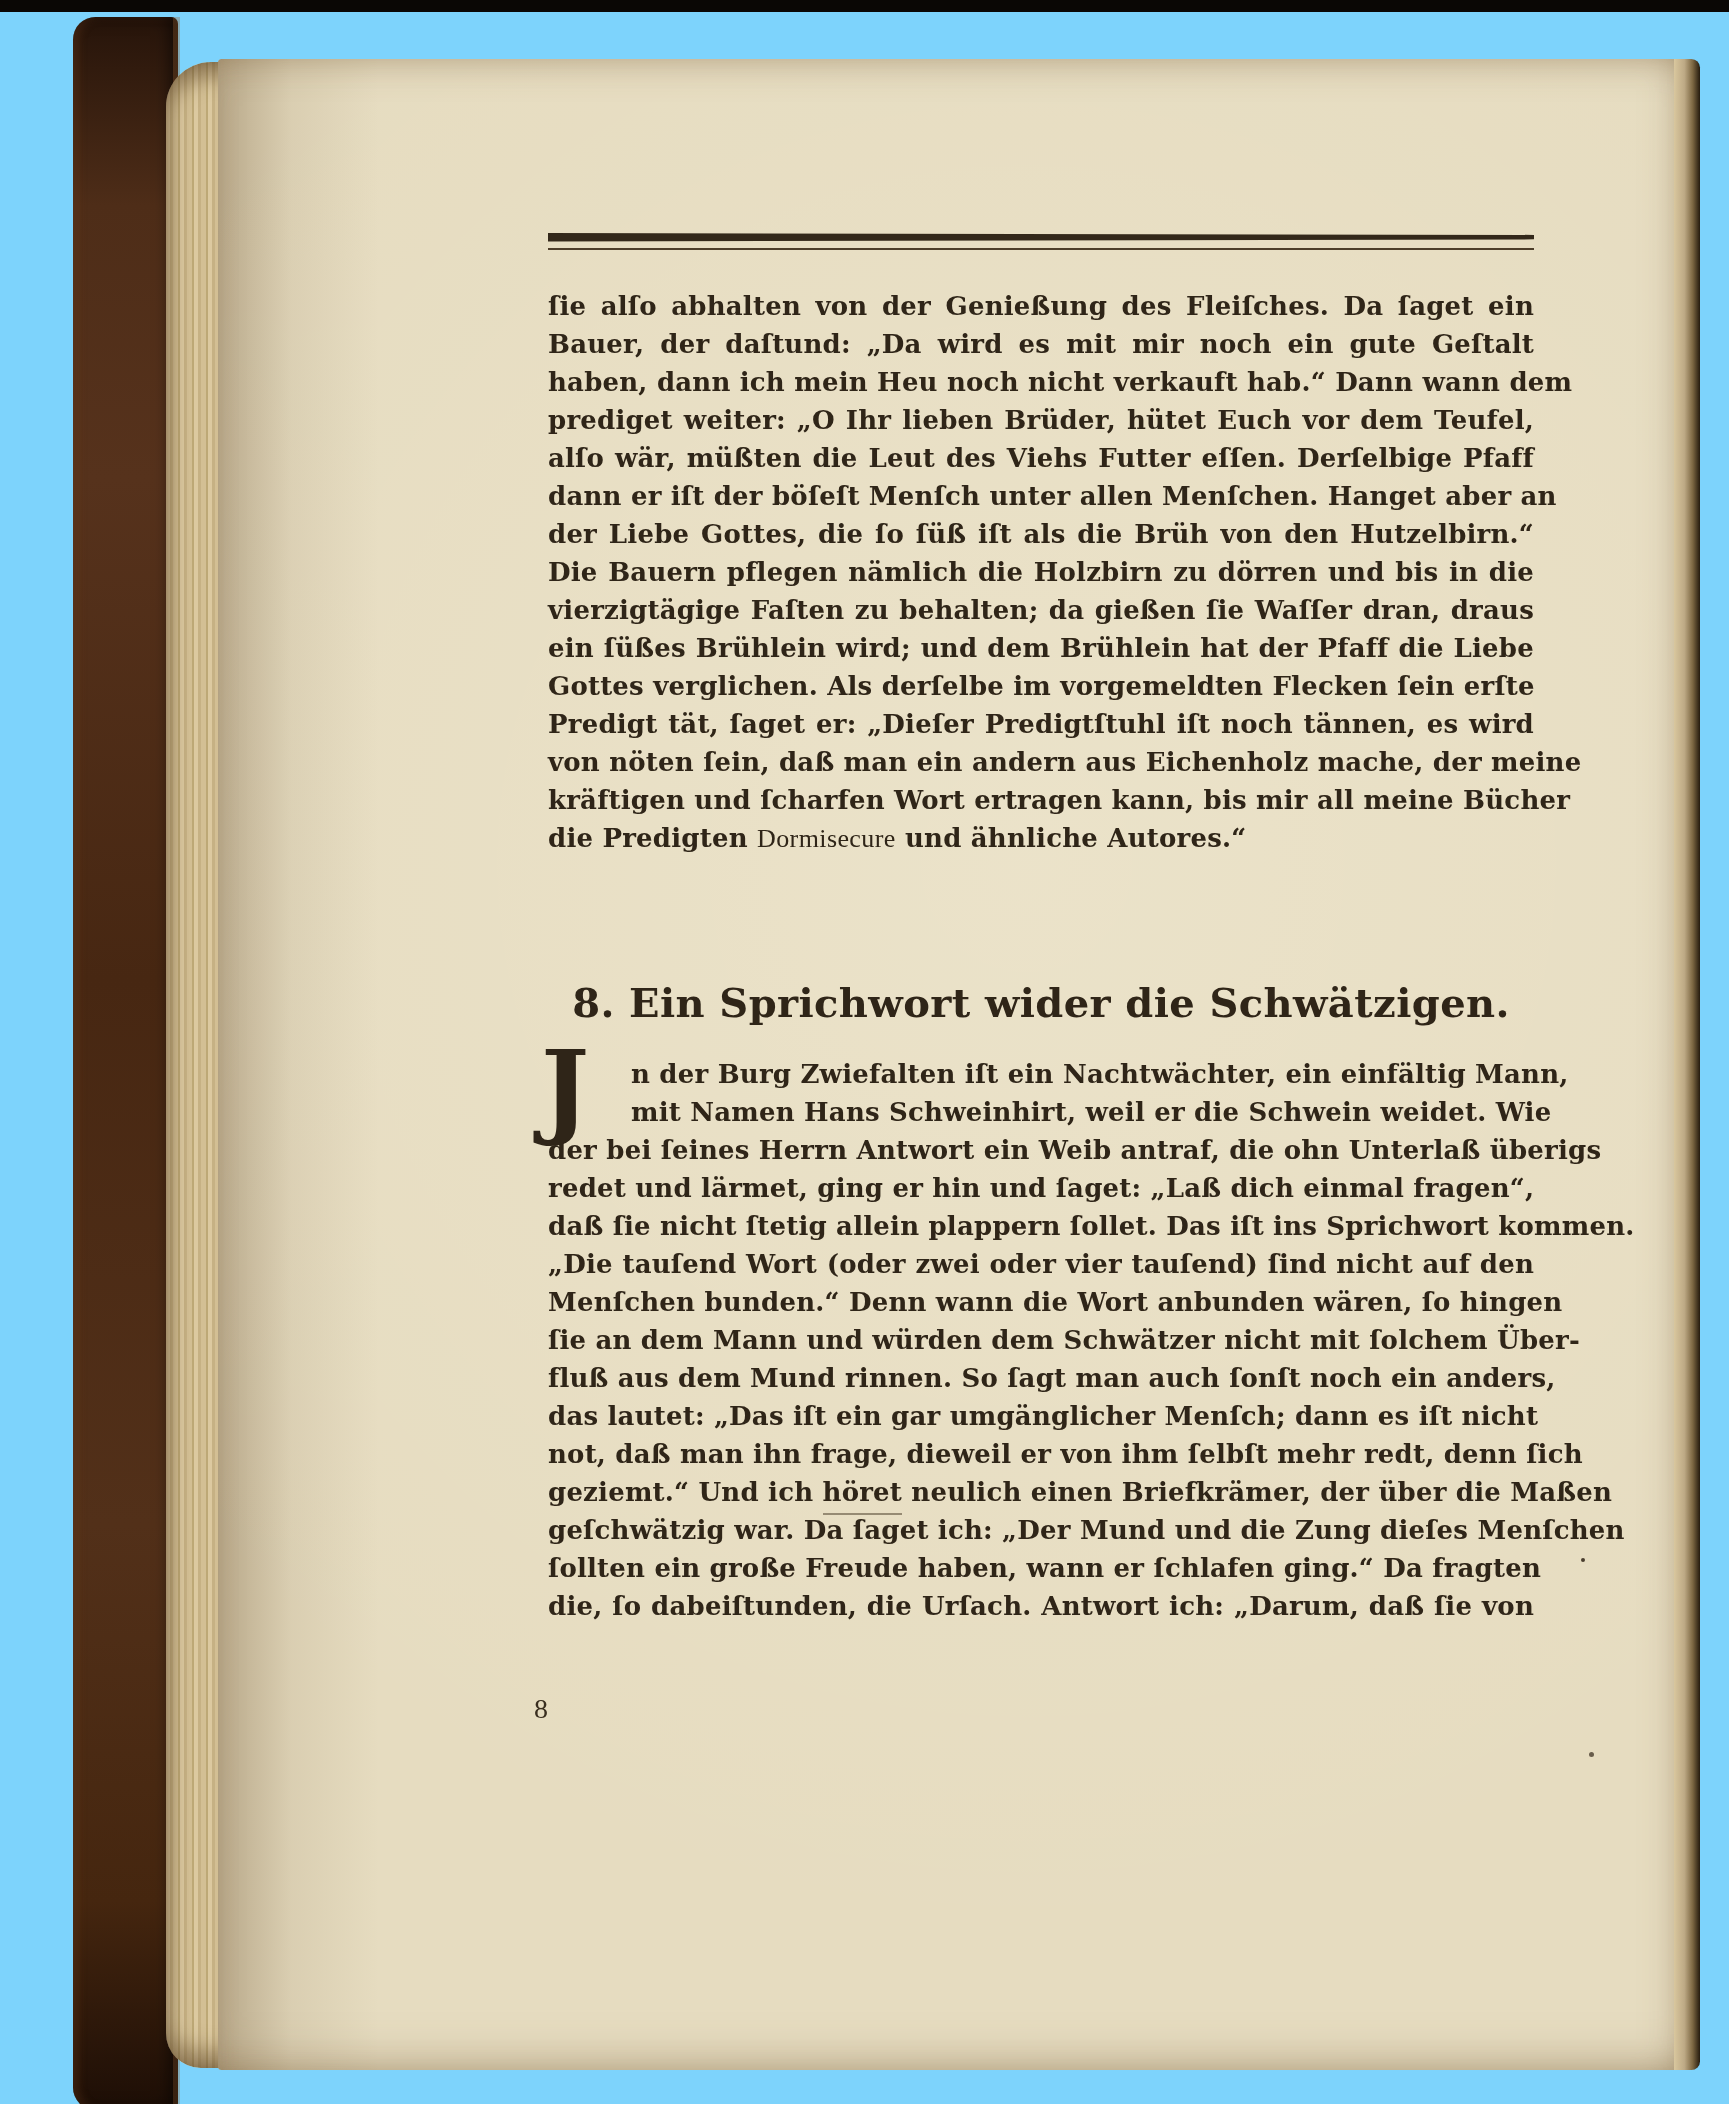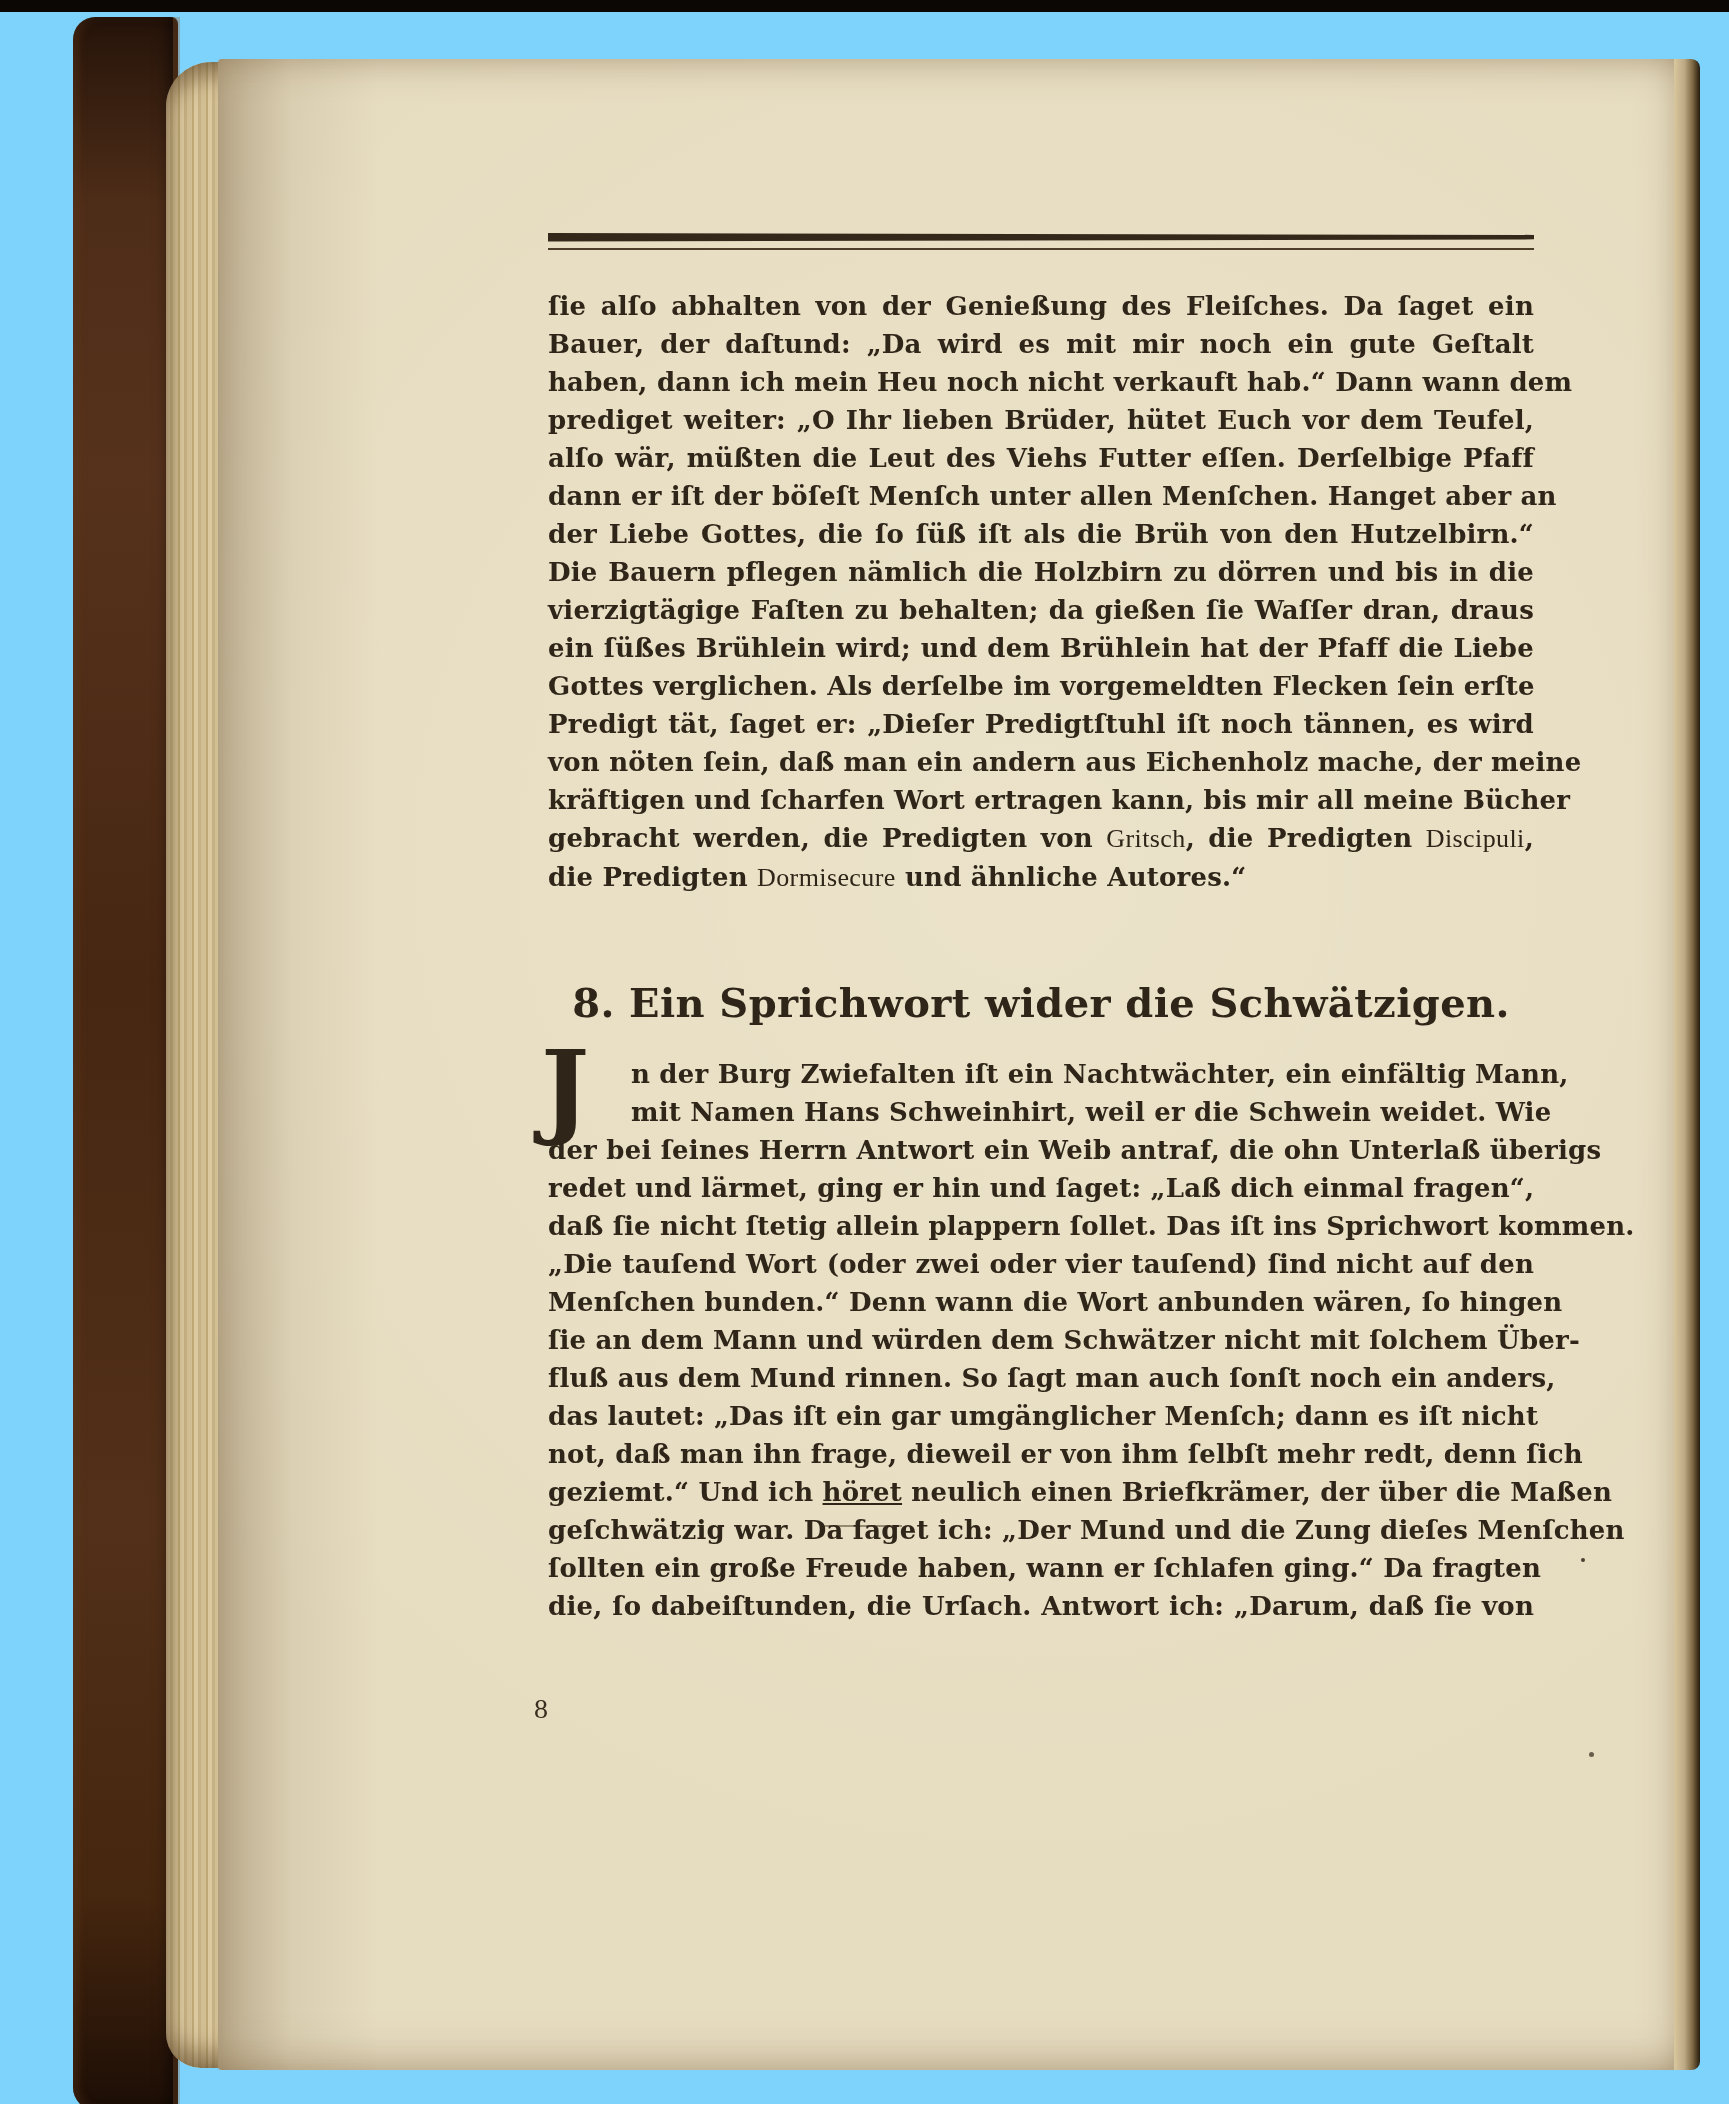--- a/index.html
+++ b/index.html
@@ -43,21 +43,21 @@
     clip-path:polygon(0 0,100% 22%,100% 74%,0 100%);}
   #rule-thin{position:absolute;left:0;top:236px;width:986px;height:1.7px;background:#4d3e2a;}
 
   .bodytext{position:absolute;left:0;width:986px;font-size:26px;font-weight:bold;
     line-height:38px;letter-spacing:0.2px;}
   #para1{top:275px;}
   #para2{top:1043px;}
   .line{text-align:justify;text-align-last:justify;text-justify:inter-word;white-space:nowrap;}
   .line.last{text-align-last:left;}
   .antiqua{font-family:"Liberation Serif",serif;font-weight:normal;letter-spacing:0.4px;}
-  .pencil-underline{border-bottom:2.6px solid rgba(82,70,50,.55);padding-bottom:18px;text-decoration:underline;}
+  .pencil-underline{border-bottom:2.6px solid rgba(82,70,50,.55);padding-bottom:6px;}
 
   #heading{position:absolute;left:0;top:967px;width:986px;text-align:center;
     font-size:40px;font-weight:bold;color:#2f2518;letter-spacing:0.4px;}
 
   #dropcap{position:absolute;left:-7px;top:-8.6px;font-size:102px;line-height:86px;
     font-weight:bold;color:#2f2518;}
   #para2 div.line:nth-of-type(1),
   #para2 div.line:nth-of-type(2){margin-left:83px;}
 
   #page-number{position:absolute;left:534px;top:1681px;font-family:"Liberation Serif",serif;
@@ -88,21 +88,20 @@
         <div class="line">alſo wär, müßten die Leut des Viehs Futter eſſen.  Derſelbige Pfaff</div>
         <div class="line">dann er iſt der böſeſt Menſch unter allen Menſchen.  Hanget aber an</div>
         <div class="line">der Liebe Gottes, die ſo ſüß iſt als die Brüh von den Hutzelbirn.“</div>
         <div class="line">Die Bauern pflegen nämlich die Holzbirn zu dörren und bis in die</div>
         <div class="line">vierzigtägige Faſten zu behalten; da gießen ſie Waſſer dran, draus</div>
         <div class="line">ein ſüßes Brühlein wird; und dem Brühlein hat der Pfaff die Liebe</div>
         <div class="line">Gottes verglichen.  Als derſelbe im vorgemeldten Flecken ſein erſte</div>
         <div class="line">Predigt tät, ſaget er:  „Dieſer Predigtſtuhl iſt noch tännen, es wird</div>
         <div class="line">von nöten ſein, daß man ein andern aus Eichenholz mache, der meine</div>
         <div class="line">kräftigen und ſcharfen Wort ertragen kann, bis mir all meine Bücher</div>
-        <div class="line">gebracht werden, die Predigten von <span class="antiqua">Gritsch</span>, die Predigten <span class="antiqua">Discipuli</span>,</div>
         <div class="line last">die Predigten <span class="antiqua">Dormisecure</span> und ähnliche Autores.“</div>
       </div>
 
     <div id="heading">8. Ein Sprichwort wider die Schwätzigen.</div>
 
     <div id="para2" class="bodytext">
         <span id="dropcap">J</span>
         <div class="line">n der Burg Zwiefalten iſt ein Nachtwächter, ein einfältig Mann,</div>
         <div class="line">mit Namen Hans Schweinhirt, weil er die Schwein weidet.  Wie</div>
         <div class="line">der bei ſeines Herrn Antwort ein Weib antraf, die ohn Unterlaß überigs</div>

